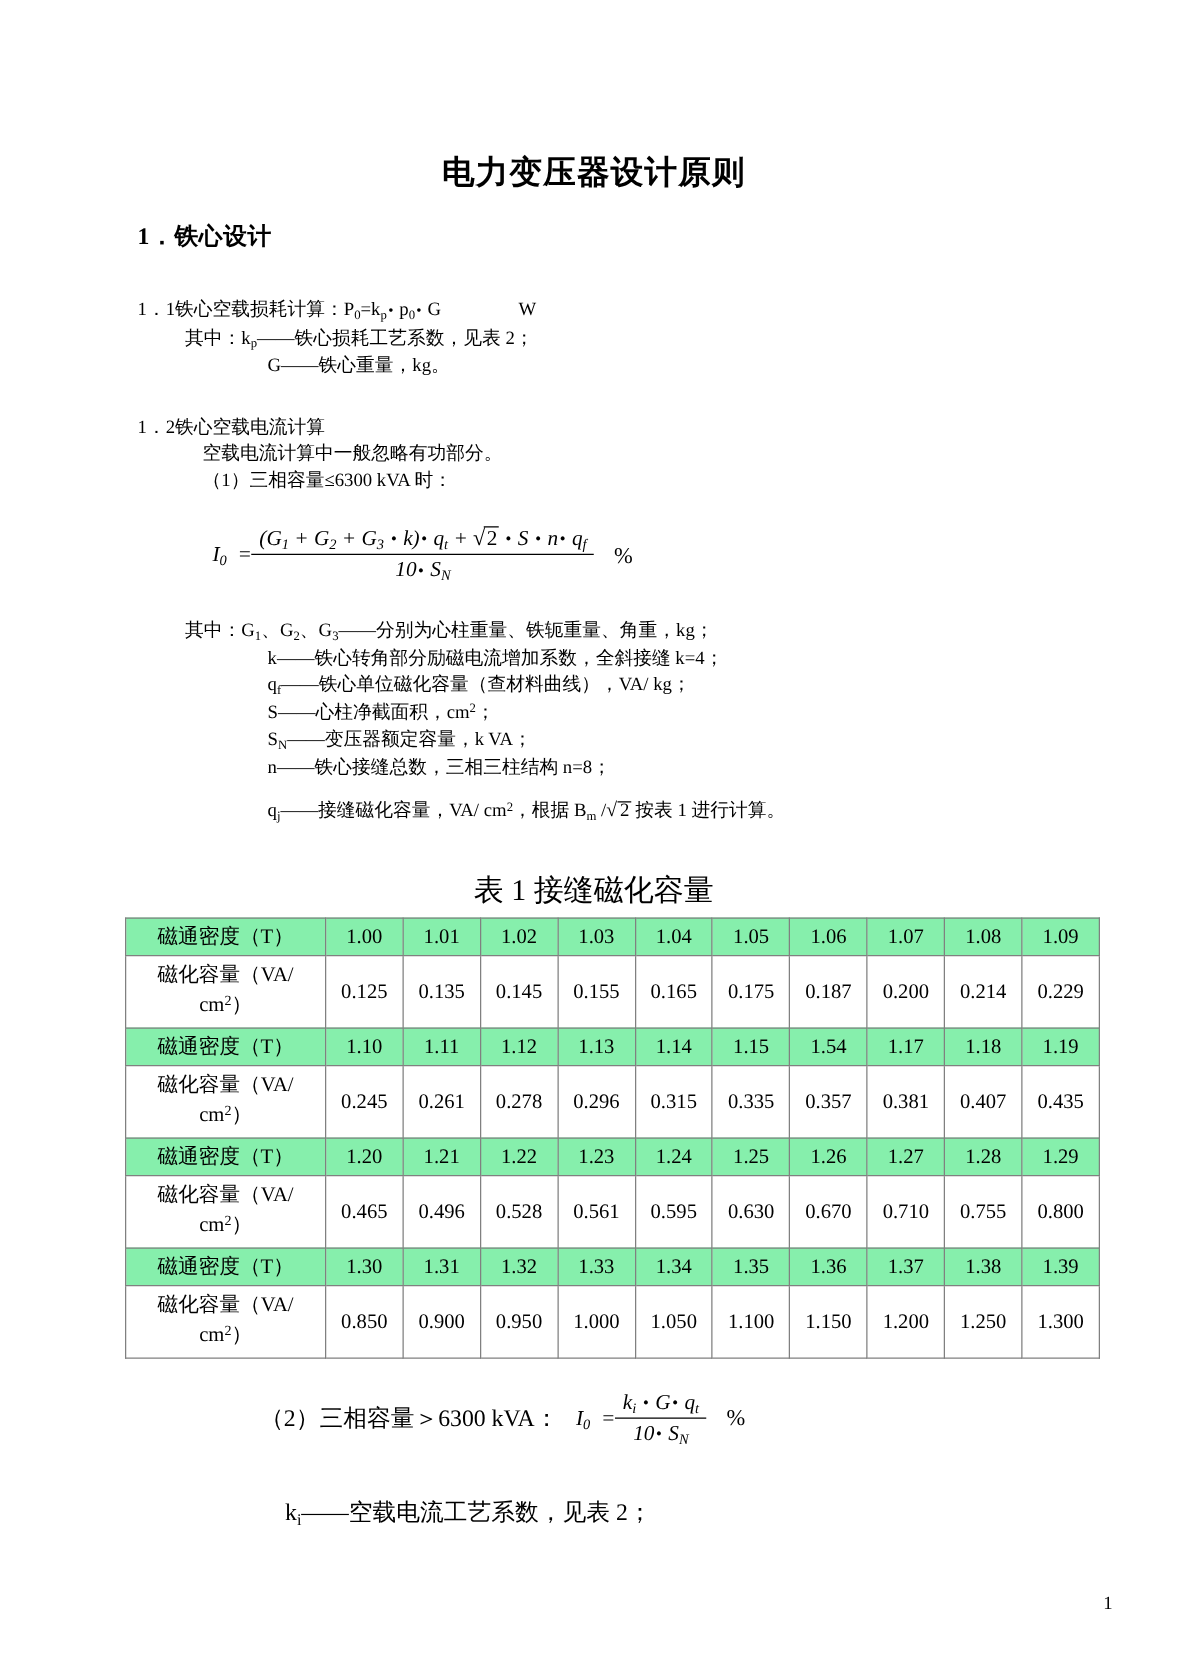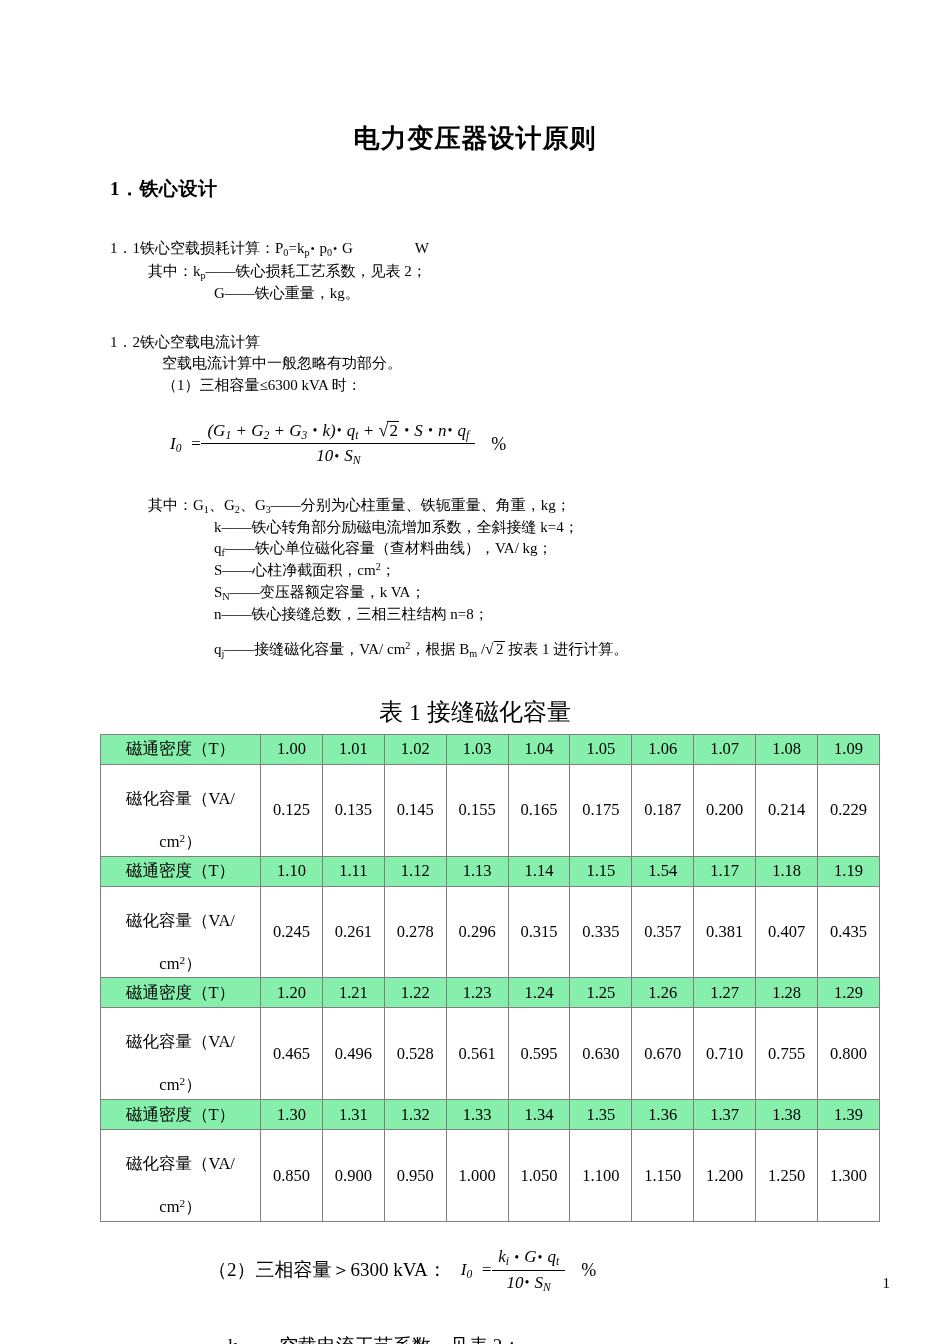--- a/index.html
+++ b/index.html
@@ -160,21 +160,20 @@
     background: #ffffff;
   }
   table.data tr.val td.lbl {
     height: 52px;
     vertical-align: top;
     padding-top: 3px;
   }
   .lbl-wrap {
     display: block;
     line-height: 1.45;
-    margin-top: 19px;
   }
 
   .formula2-row {
     margin-top: 26px;
     margin-left: 110px;
     padding-left: 98px;
     font-size: 19px;
     white-space: nowrap;
   }
   .formula2-row .math { font-size: 17px; padding-left: 14px; }

